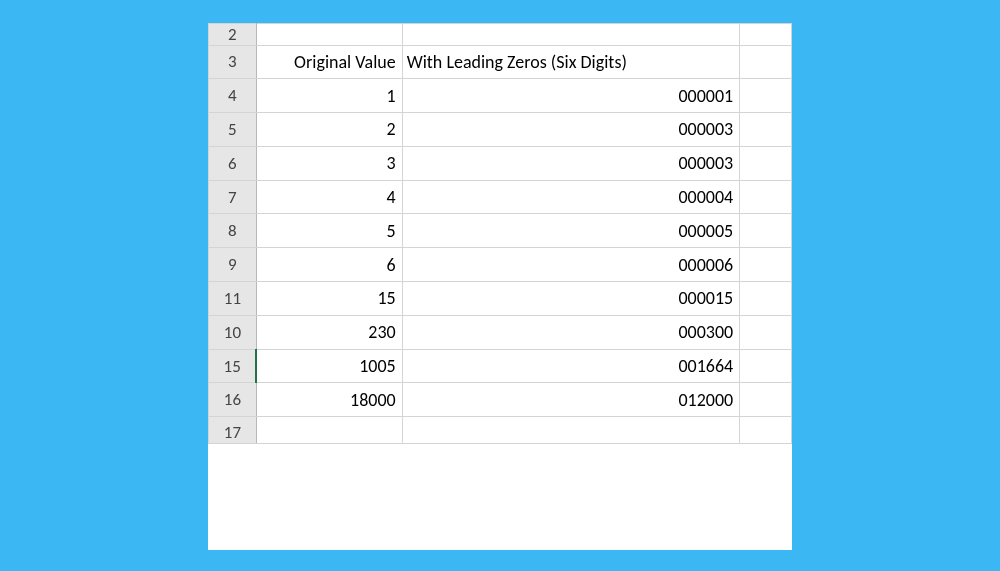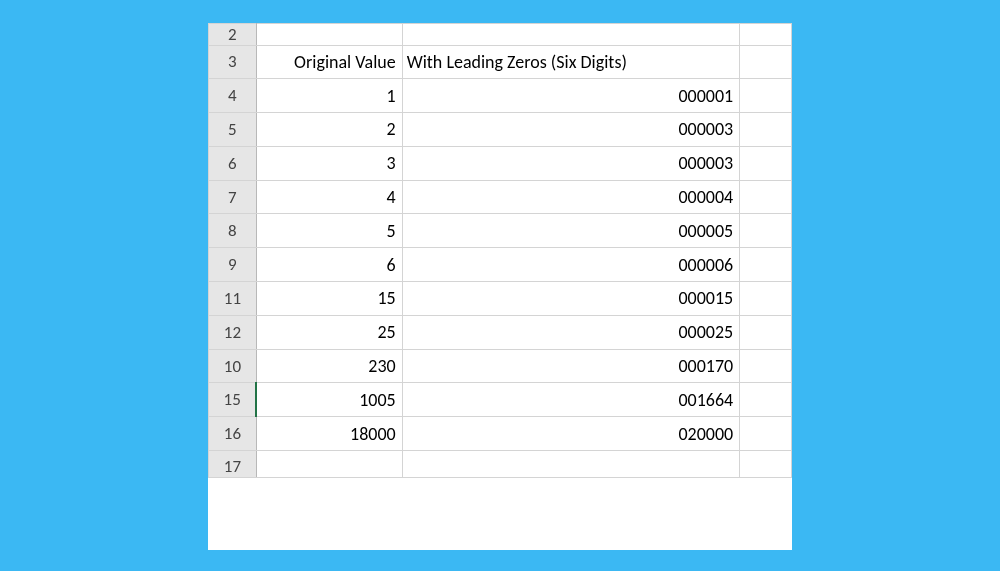--- a/index.html
+++ b/index.html
@@ -135,41 +135,35 @@
           <td class="col-b">000006</td>
           <td class="col-c"></td>
         </tr>
         <tr>
           <td class="row-header">11</td>
           <td class="col-a">15</td>
           <td class="col-b">000015</td>
           <td class="col-c"></td>
         </tr>
         <tr>
-          <td class="row-header">12</td>
-          <td class="col-a">25</td>
-          <td class="col-b">000025</td>
-          <td class="col-c"></td>
-        </tr>
-        <tr>
           <td class="row-header">10</td>
           <td class="col-a">230</td>
-          <td class="col-b">000170</td>
+          <td class="col-b">000300</td>
           <td class="col-c"></td>
         </tr>
         <tr>
           <td class="row-header selected">15</td>
           <td class="col-a">1005</td>
           <td class="col-b">001664</td>
           <td class="col-c"></td>
         </tr>
         <tr>
           <td class="row-header">16</td>
           <td class="col-a">18000</td>
-          <td class="col-b">020000</td>
+          <td class="col-b">012000</td>
           <td class="col-c"></td>
         </tr>
         <tr class="partial-bottom">
           <td class="row-header" style="vertical-align: top; padding-top: 5px;">17</td>
           <td class="col-a"></td>
           <td class="col-b"></td>
           <td class="col-c"></td>
         </tr>
       </tbody>
   </table>

